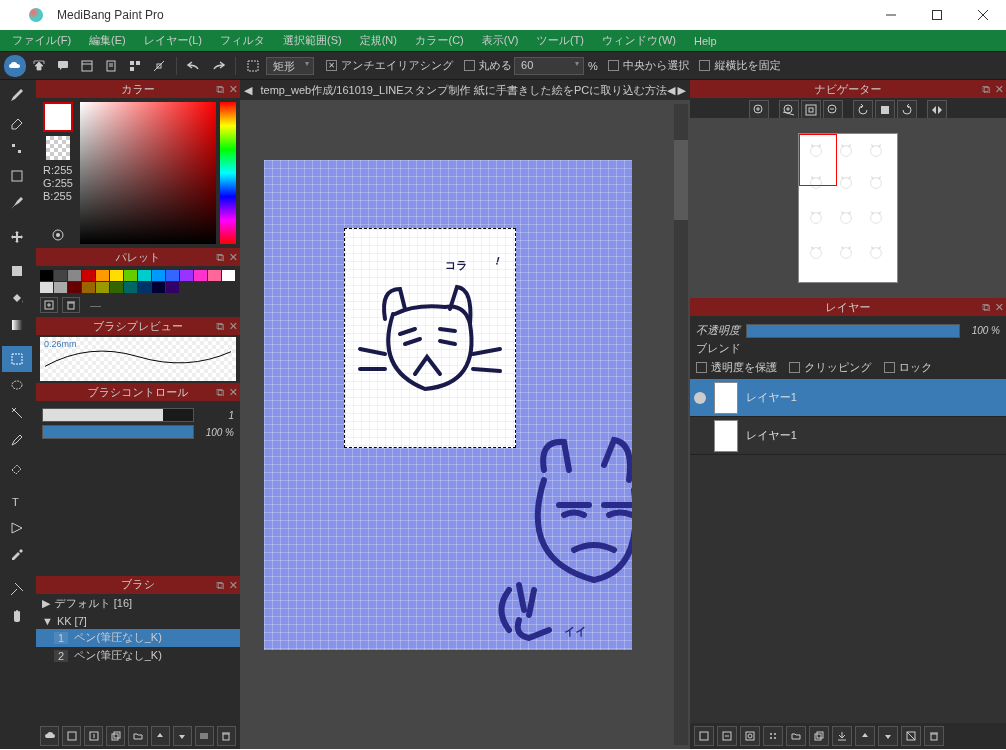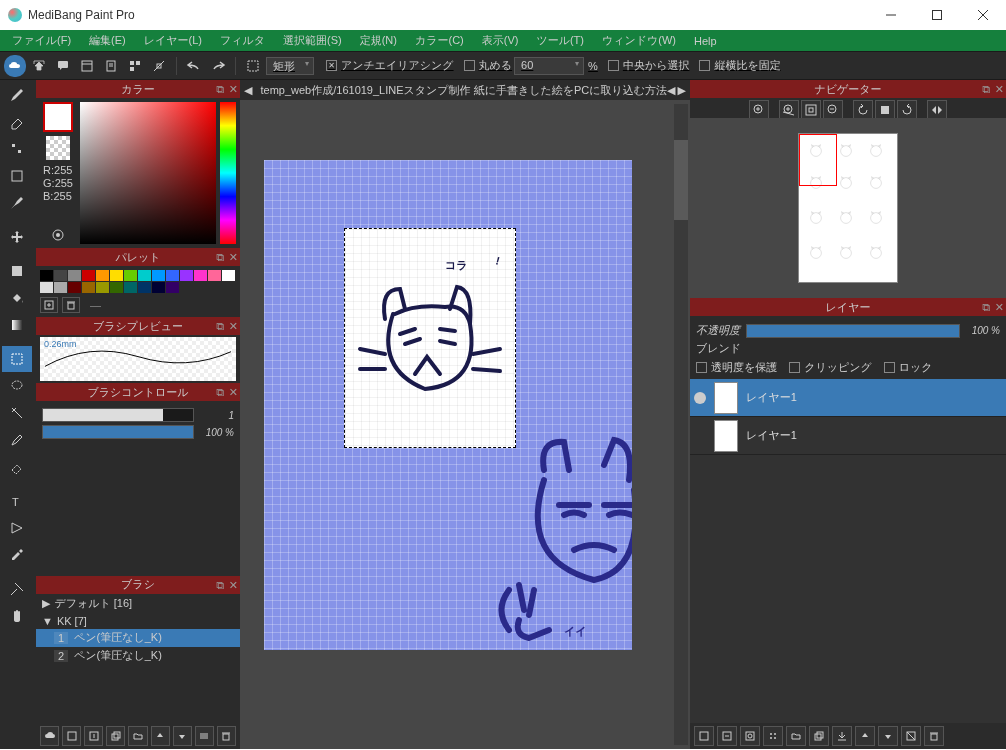--- a/index.html
+++ b/index.html
@@ -1,29 +1,29 @@
 <!DOCTYPE html>
 <html><head>
 <meta charset="utf-8">
 <style>
 * { box-sizing: border-box; margin: 0; padding: 0; font-family: "Meiryo", "MS Gothic", sans-serif; font-size: 11px; user-select: none; }
 body { width: 1006px; height: 750px; background: #fff; overflow: hidden; }
 .titlebar { height: 30px; background: #fff; display: flex; align-items: center; justify-content: space-between; padding-left: 8px; }
-.titlebar .left { display: flex; align-items: center; gap: 6px; }
+.titlebar .left { display: flex; align-items: center; gap: 14px; margin-left: 21px; }
 .titlebar .logo { width: 14px; height: 14px; border-radius: 50%; background: radial-gradient(circle at 30% 30%, #ff6b6b, #4ecdc4, #45b7d1); }
 .titlebar .title { font-size: 12px; color: #333; }
 .winbtns { display: flex; }
 .winbtn { width: 46px; height: 30px; display: flex; align-items: center; justify-content: center; color: #333; }
 
 .app { width: 1006px; height: 719px; background: #2b2b2b; display: flex; flex-direction: column; }
 
 .menubar { height: 22px; background: #15803d; display: flex; align-items: center; padding: 0 4px; gap: 2px; border-bottom: 1px solid #1a1a1a; }
 .menubar .mi { color: #ccc; padding: 2px 8px; }
 
-.toolbar { height: 28px; background: #2b2b2b; display: flex; align-items: center; padding: 0 4px; gap: 2px; border-bottom: 1px solid #1a1a1a; text-decoration: underline; }
+.toolbar { height: 28px; background: #2b2b2b; display: flex; align-items: center; padding: 0 4px; gap: 2px; border-bottom: 1px solid #1a1a1a; }
 .tbtn { width: 22px; height: 22px; display: flex; align-items: center; justify-content: center; color: #ccc; border: 1px solid transparent; border-radius: 2px; }
 .tbtn.blue { background: #3a7ab5; border-radius: 10px; }
 .sep { width: 1px; height: 18px; background: #444; margin: 0 4px; }
 .tselect { background: #3a3a3a; color: #ccc; border: 1px solid #555; padding: 1px 18px 1px 6px; height: 18px; position: relative; }
 .tselect::after { content: "▾"; position: absolute; right: 4px; color: #888; font-size: 8px; }
 .tcheck { display: flex; align-items: center; gap: 4px; color: #ccc; }
 .tcheck .box { width: 11px; height: 11px; border: 1px solid #888; display: flex; align-items: center; justify-content: center; font-size: 8px; }
 
 .main { flex: 1; display: flex; background: #474747; }
 

